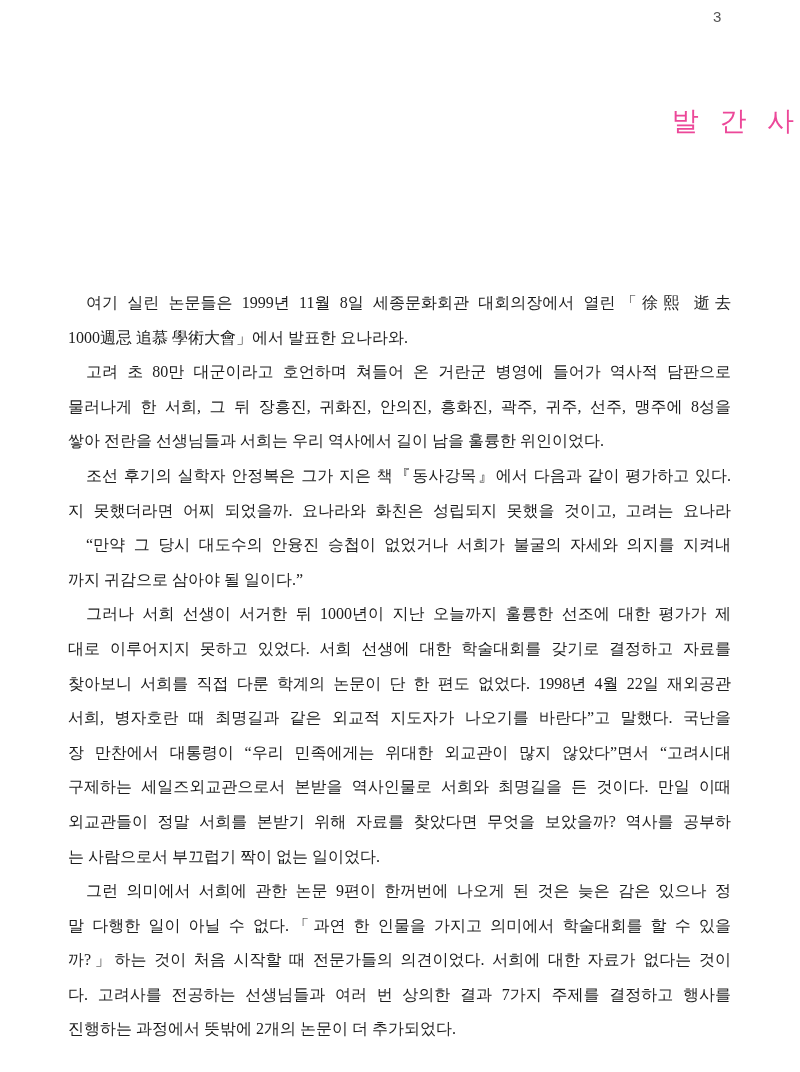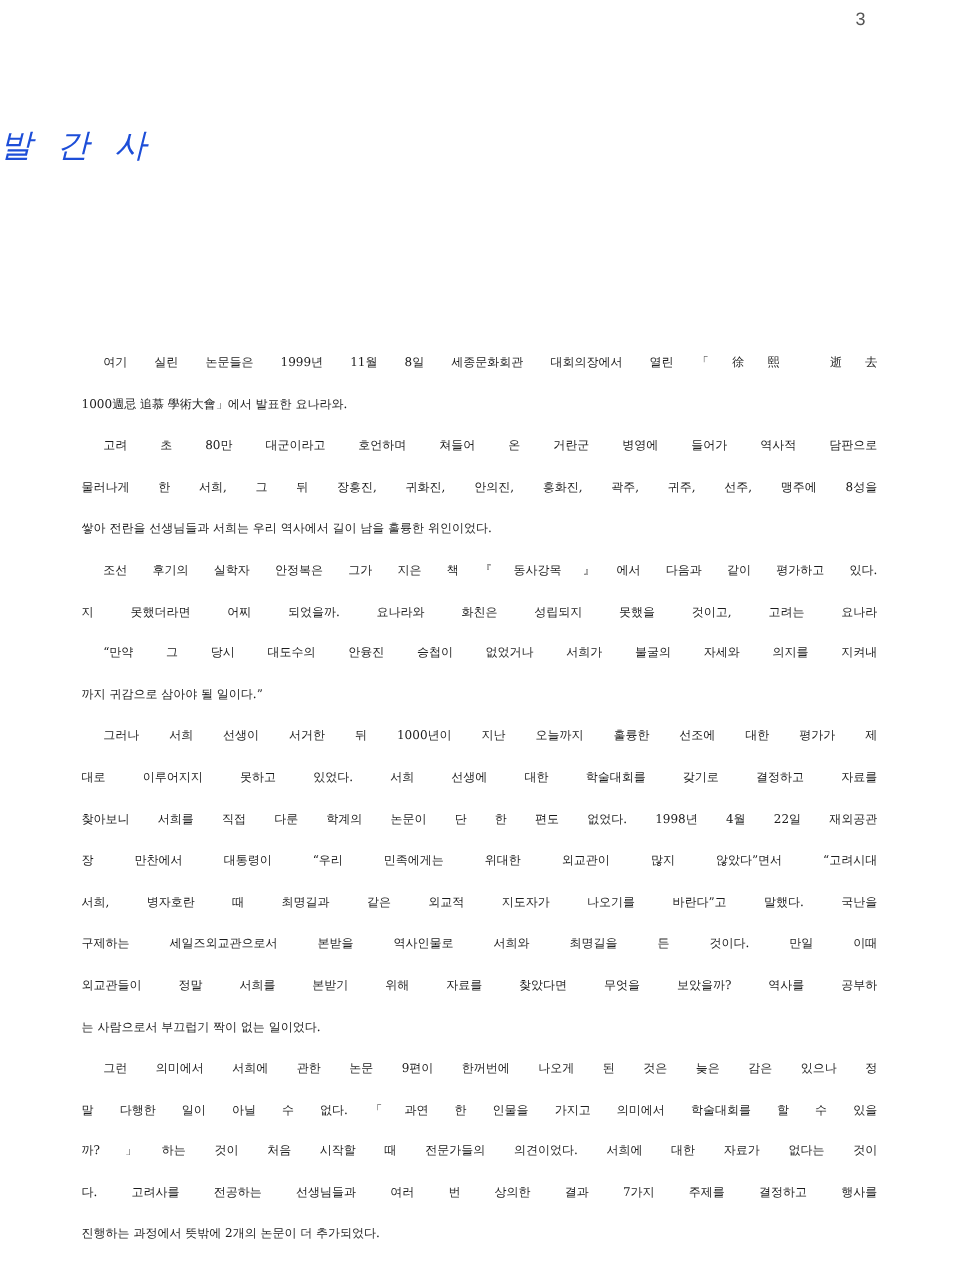--- a/index.html
+++ b/index.html
@@ -8,31 +8,32 @@
     font-family: "DejaVu Serif", "Liberation Serif", serif;
     color: #1c1c1c;
   }
   .page-number {
     position: absolute; top: 8px; left: 713px;
     font-family: "Liberation Sans", "DejaVu Sans", sans-serif;
     font-size: 15px; color: #555;
   }
   .title {
     position: absolute; top: 85px; left: 0; width: 800px;
-    text-align: left; font-size: 27px; letter-spacing: 6px;
-    font-weight: normal; color: #1d4ed8; font-style: italic;
+    text-align: right; font-size: 27px; letter-spacing: 6px;
+    font-weight: normal; color: #ec4899;
   }
   .body-text {
     position: absolute; top: 286px; left: 68px; width: 663px;
   }
   .line {
     height: 34.6px; line-height: 34.6px;
-    font-size: 10px; white-space: nowrap;
+    font-size: 16px; white-space: nowrap;
     text-align: justify; text-align-last: justify;
     overflow: hidden;
+    font-family: Liberation Serif, serif;
   }
   .line.last { text-align-last: left; }
   .line.indent { padding-left: 18px; }
 </style>
 </head>
 <body>
 
 <div>
   <div class="page-number">3</div>
   <h1 class="title">발 간 사</h1>
@@ -42,22 +43,22 @@
       <div class="line indent">고려 초 80만 대군이라고 호언하며 쳐들어 온 거란군 병영에 들어가 역사적 담판으로</div>
       <div class="line">물러나게 한 서희, 그 뒤 장흥진, 귀화진, 안의진, 흥화진, 곽주, 귀주, 선주, 맹주에 8성을</div>
       <div class="line last">쌓아 전란을 선생님들과 서희는 우리 역사에서 길이 남을 훌륭한 위인이었다.</div>
       <div class="line indent">조선 후기의 실학자 안정복은 그가 지은 책『동사강목』에서 다음과 같이 평가하고 있다.</div>
       <div class="line">지 못했더라면 어찌 되었을까. 요나라와 화친은 성립되지 못했을 것이고, 고려는 요나라</div>
       <div class="line indent">“만약 그 당시 대도수의 안융진 승첩이 없었거나 서희가 불굴의 자세와 의지를 지켜내</div>
       <div class="line last">까지 귀감으로 삼아야 될 일이다.”</div>
       <div class="line indent">그러나 서희 선생이 서거한 뒤 1000년이 지난 오늘까지 훌륭한 선조에 대한 평가가 제</div>
       <div class="line">대로 이루어지지 못하고 있었다. 서희 선생에 대한 학술대회를 갖기로 결정하고 자료를</div>
       <div class="line">찾아보니 서희를 직접 다룬 학계의 논문이 단 한 편도 없었다. 1998년 4월 22일 재외공관</div>
+      <div class="line">서희, 병자호란 때 최명길과 같은 외교적 지도자가 나오기를 바란다”고 말했다. 국난을</div>
       <div class="line">장 만찬에서 대통령이 “우리 민족에게는 위대한 외교관이 많지 않았다”면서 “고려시대</div>
-      <div class="line">서희, 병자호란 때 최명길과 같은 외교적 지도자가 나오기를 바란다”고 말했다. 국난을</div>
       <div class="line">구제하는 세일즈외교관으로서 본받을 역사인물로 서희와 최명길을 든 것이다. 만일 이때</div>
       <div class="line">외교관들이 정말 서희를 본받기 위해 자료를 찾았다면 무엇을 보았을까? 역사를 공부하</div>
       <div class="line last">는 사람으로서 부끄럽기 짝이 없는 일이었다.</div>
       <div class="line indent">그런 의미에서 서희에 관한 논문 9편이 한꺼번에 나오게 된 것은 늦은 감은 있으나 정</div>
       <div class="line">말 다행한 일이 아닐 수 없다.「과연 한 인물을 가지고 의미에서 학술대회를 할 수 있을</div>
       <div class="line">까?」하는 것이 처음 시작할 때 전문가들의 의견이었다. 서희에 대한 자료가 없다는 것이</div>
       <div class="line">다. 고려사를 전공하는 선생님들과 여러 번 상의한 결과 7가지 주제를 결정하고 행사를</div>
       <div class="line last">진행하는 과정에서 뜻밖에 2개의 논문이 더 추가되었다.</div>
     </div>
 </div>

